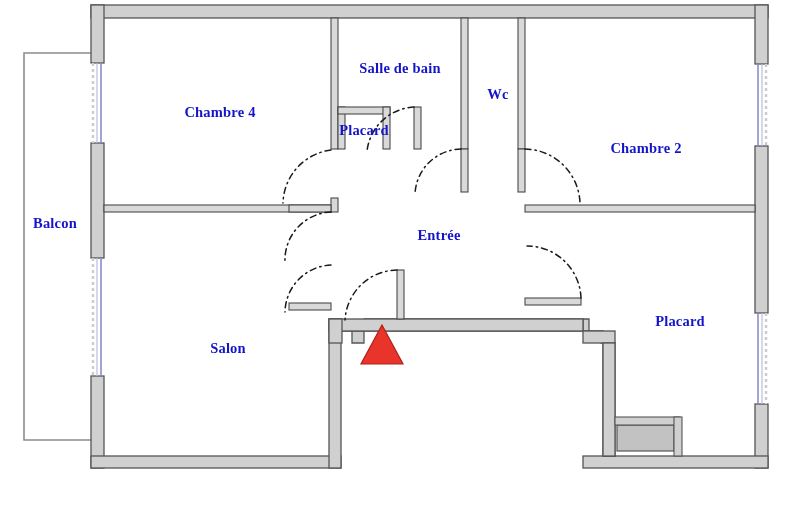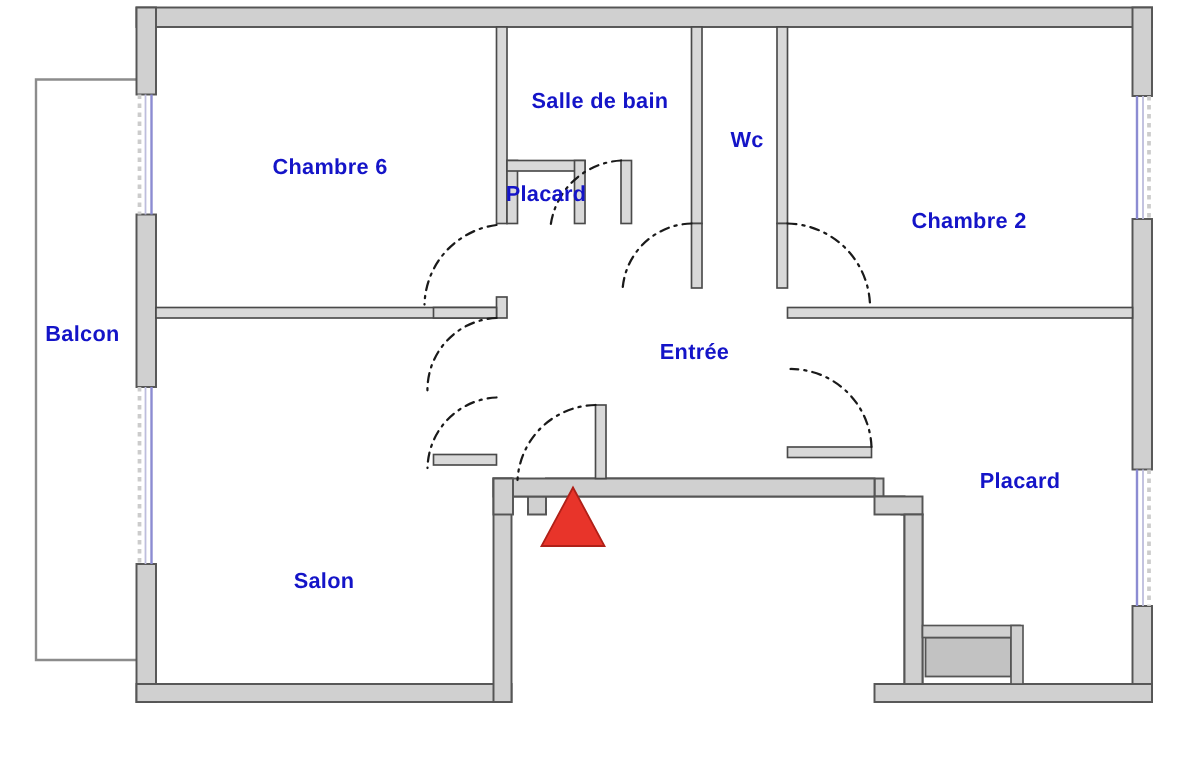--- a/index.html
+++ b/index.html
@@ -21,21 +21,21 @@
     top: 0;
     width: 799px;
     height: 509px;
     display: block;
   }
   .room-label {
     position: absolute;
     color: #1414c8;
     font-weight: bold;
     font-size: 14.5px;
-    font-family: Liberation Sans, sans-serif;
+    font-family: Liberation Serif, serif;
     white-space: nowrap;
     transform: translate(-50%, -50%);
     letter-spacing: 0.2px;
     pointer-events: none;
   }
 </style>
 </head>
 <body>
 
 <div id="stage">
@@ -176,29 +176,29 @@
     </g>
 
     <g>
       <polygon points="382,325 403,364 361,364" fill="#e8342a" stroke="#b02018" stroke-width="1.2"></polygon>
     </g>
 
   </svg>
 
   <div class="room-label" style="left:55px;  top:223px;">Balcon</div>
 
-  <div class="room-label" style="left:220px; top:112px;">Chambre 6</div>
+  <div class="room-label" style="left:220px; top:112px;">Chambre 4</div>
 
   <div class="room-label" style="left:400px; top:68px;">Salle de bain</div>
 
   <div class="room-label" style="left:364px; top:130px;">Placard</div>
 
   <div class="room-label" style="left:498px; top:94px;">Wc</div>
 
   <div class="room-label" style="left:646px; top:112px;margin-top:36px;">Chambre 2</div>
 
-  <div class="room-label" style="left:457px; top:235px;padding-left:12px;">Entrée</div>
-
-  <div class="room-label" style="left:216px; top:348px;margin-top:40px;">Salon</div>
+  <div class="room-label" style="left:433px; top:235px;padding-left:12px;">Entrée</div>
+
+  <div class="room-label" style="left:228px; top:348px;">Salon</div>
 
   <div class="room-label" style="left:680px; top:321px;">Placard</div>
 
 </div>
 
 </body></html>

